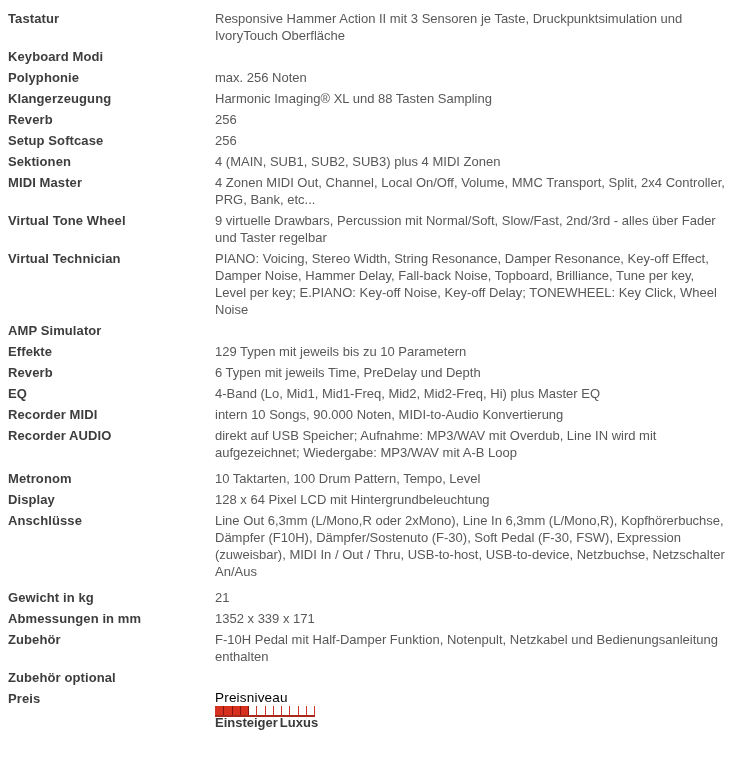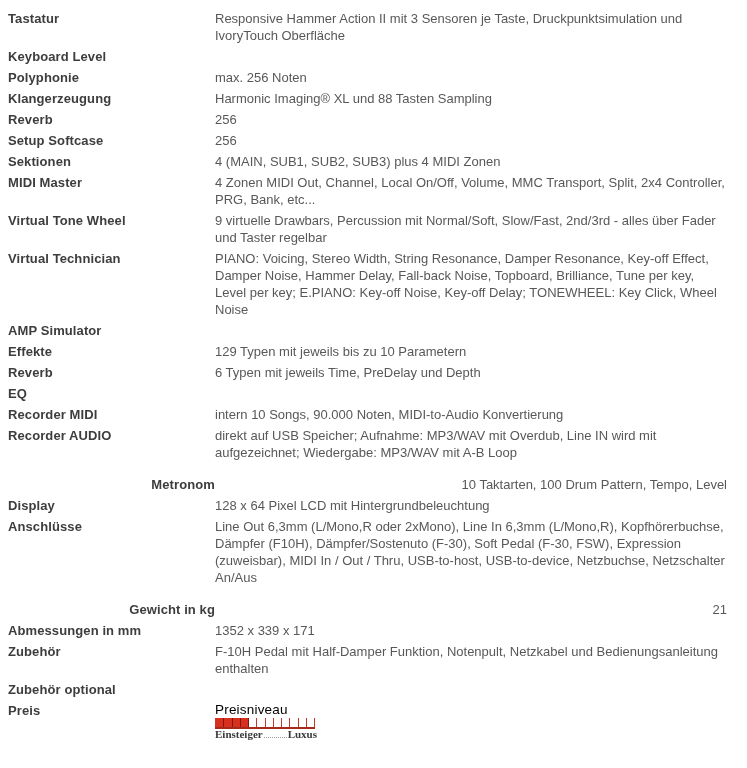--- a/index.html
+++ b/index.html
@@ -18,22 +18,21 @@
     box-sizing: border-box;
     padding: 8px 8px 10px 8px;
   }
   .spec-row {
     display: flex;
     align-items: flex-start;
     padding: 2px 0;
     line-height: 17px;
   }
   .spec-row.gap-before {
-    margin-top: 11px;
-    text-align: right;
+    margin-top: 5px;
   }
   .spec-label {
     flex: 0 0 207px;
     width: 207px;
     font-weight: bold;
     color: #3d3d3d;
     letter-spacing: 0.1px;
   }
   .spec-value {
     flex: 1 1 auto;
@@ -70,25 +69,24 @@
   }
   .pm-seg.filled {
     background: #d7301f;
     border-right-color: #84150b;
   }
   .pm-labels {
     width: 102px;
     display: flex;
     align-items: flex-end;
     margin-top: 1px;
-    font-size: 11px;
+    font-size: 13px;
     font-weight: bold;
     color: #3a3a3a;
     line-height: 9px;
-    font-family: Liberation Serif, serif;
   }
   .pm-label-min, .pm-label-max {
     white-space: nowrap;
   }
   .pm-dots {
     flex: 1 1 auto;
     border-bottom: 1px dotted #999999;
     margin: 0 1px 1px 1px;
     height: 1px;
   }
@@ -96,21 +94,21 @@
 </head>
 <body>
 
 <div class="spec-table">
   <div class="spec-row">
     <div class="spec-label">Tastatur</div>
     <div class="spec-value">Responsive Hammer Action II mit 3 Sensoren je Taste, Druckpunktsimulation und IvoryTouch Oberfläche</div>
   </div>
 
   <div class="spec-row">
-    <div class="spec-label">Keyboard Level</div>
+    <div class="spec-label">Keyboard Modi</div>
   </div>
 
   <div class="spec-row">
     <div class="spec-label">Polyphonie</div>
     <div class="spec-value">max. 256 Noten</div>
   </div>
 
   <div class="spec-row">
     <div class="spec-label">Klangerzeugung</div>
     <div class="spec-value">Harmonic Imaging® XL und 88 Tasten Sampling</div>
@@ -155,20 +153,21 @@
     <div class="spec-value">129 Typen mit jeweils bis zu 10 Parametern</div>
   </div>
 
   <div class="spec-row">
     <div class="spec-label">Reverb</div>
     <div class="spec-value">6 Typen mit jeweils Time, PreDelay und Depth</div>
   </div>
 
   <div class="spec-row">
     <div class="spec-label">EQ</div>
+    <div class="spec-value">4-Band (Lo, Mid1, Mid1-Freq, Mid2, Mid2-Freq, Hi) plus Master EQ</div>
   </div>
 
   <div class="spec-row">
     <div class="spec-label">Recorder MIDI</div>
     <div class="spec-value">intern 10 Songs, 90.000 Noten, MIDI-to-Audio Konvertierung</div>
   </div>
 
   <div class="spec-row">
     <div class="spec-label">Recorder AUDIO</div>
     <div class="spec-value">direkt auf USB Speicher; Aufnahme: MP3/WAV mit Overdub, Line IN wird mit aufgezeichnet; Wiedergabe: MP3/WAV mit A-B Loop</div>

